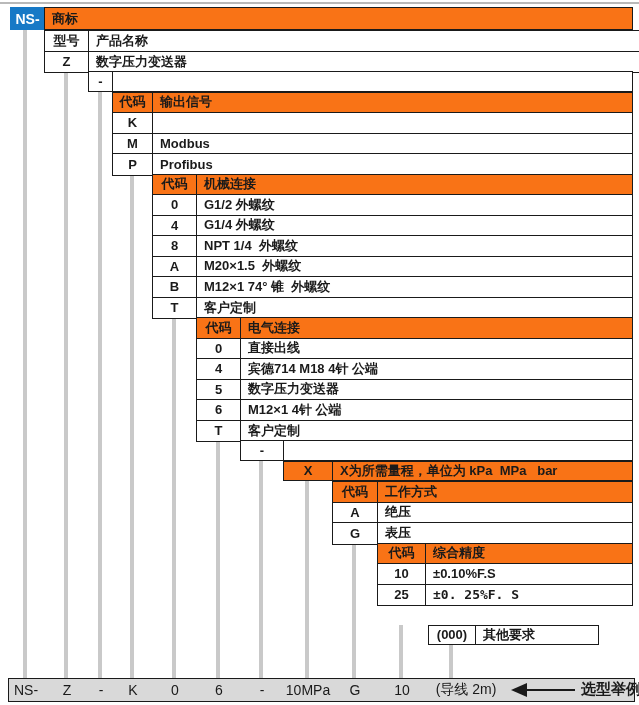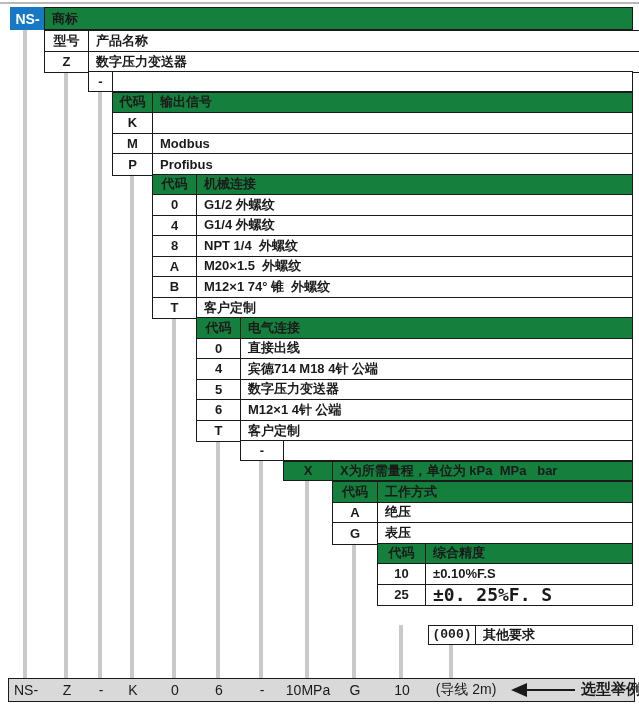--- a/index.html
+++ b/index.html
@@ -18,33 +18,33 @@
     position:absolute; left:10px; top:7px; width:35px; height:23px;
     background:#1779c6; color:#fff; font-weight:bold; font-size:14px;
     display:flex; align-items:center; justify-content:center; z-index:2;
   }
   .tbl {
     position:absolute; border:1.5px solid #1a1a1a; background:#fff; z-index:2;
   }
   .row { display:flex; height:20.5px; border-bottom:1.5px solid #1a1a1a; }
   .tbl .row:last-child { border-bottom:none; }
   .row.single { height:100%; }
-  .hdr { background:#15803d; }
+  .hdr { background:#f97316; }
   .code {
     width:var(--cw,44px); flex:0 0 var(--cw,44px);
     border-right:1.5px solid #1a1a1a;
     display:flex; align-items:center; justify-content:center;
     font-size:13px; font-weight:bold; white-space:pre;
   }
   .code.cjk { font-weight:600; }
   .val {
     flex:1; display:flex; align-items:center;
     padding-left:7px; font-size:13px; font-weight:600; white-space:pre;
   }
-  .val.alt { font-family:"DejaVu Sans Mono", monospace; font-weight:bold; font-size:18px; }
+  .val.alt { font-family:"DejaVu Sans Mono", monospace; font-weight:bold; font-size:13px; }
   .bottombar {
     position:absolute; left:8px; top:678px; width:627px; height:24px;
     background:#d9d9d9; border:1.5px solid #1a1a1a; z-index:3;
   }
   .baritem {
     position:absolute; top:0; height:21px; display:flex; align-items:center;
     transform:translateX(-50%); font-size:14px; font-weight:500; white-space:pre;
   }
   .arrow-tail { position:absolute; left:516px; top:9.5px; width:50px; height:2.5px; background:#1a1a1a; }
   .arrow-head {
@@ -211,21 +211,21 @@
     <div class="row">
       <div class="code">10</div>
       <div class="val">±0.10%F.S</div>
     </div>
     <div class="row">
       <div class="code">25</div>
       <div class="val alt">±0. 25%F. S</div>
     </div>
   </div>
 
-  <div class="tbl" style="left:428px; top:624.5px; width:205px; height:20.5px;font-family:Liberation Mono, monospace; --cw:47px;">
+  <div class="tbl" style="left:428px; top:624.5px; width:171px; height:20.5px; --cw:47px;">
     <div class="row single">
       <div class="code">(000)</div>
       <div class="val">其他要求</div>
     </div>
   </div>
 
   <div class="bottombar">
     <div class="baritem" style="left:17px;">NS-</div>
     <div class="baritem" style="left:58px;">Z</div>
     <div class="baritem" style="left:92px;">-</div>

